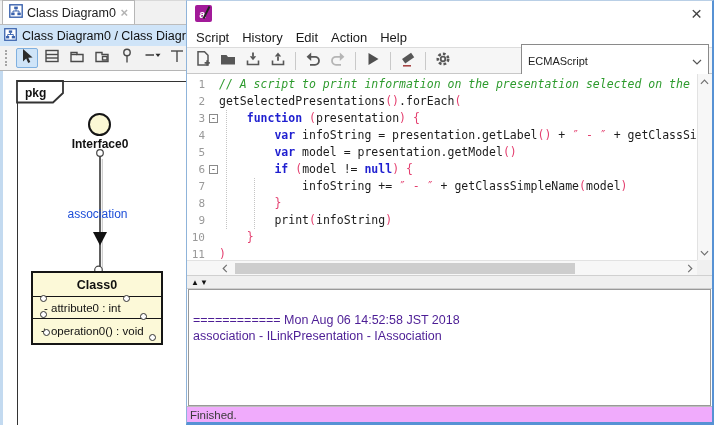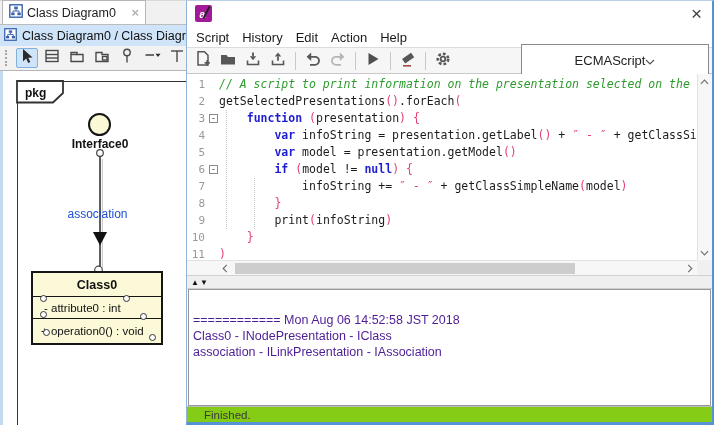--- a/index.html
+++ b/index.html
@@ -2,21 +2,21 @@
 <html><head>
 <meta charset="utf-8">
 <style>
   * { box-sizing: border-box; margin: 0; padding: 0; }
   body { background:#888; font-family:"Liberation Sans","DejaVu Sans",sans-serif; }
   .screen { position:relative; width:714px; height:425px; overflow:hidden; background:#fff; }
 
   
   .diagram-panel { position:absolute; inset:0; }
   .tabbar { height:25px; background:#f1f1f1; border-top:1px solid #d9d9d9; border-bottom:1px solid #bcbcbc; display:flex; align-items:flex-end; }
-  .dtab { margin-left:2px; width:144px; height:24px; background:#fff; border:1px solid #b6b6b6; border-bottom:none; display:flex; align-items:center; gap:4px; padding:0 6px; font-size:12.5px; color:#222; }
+  .dtab { margin-left:2px; width:133px; height:24px; background:#fff; border:1px solid #b6b6b6; border-bottom:none; display:flex; align-items:center; gap:4px; padding:0 6px; font-size:12.5px; color:#222; }
   .dtab .tclose { margin-left:auto; color:#b3b3b3; font-size:13px; font-weight:bold; line-height:1; }
   .dheader { height:21px; background:#cfe4f8; display:flex; align-items:center; gap:5px; padding-left:4px; font-size:12.5px; color:#101010; white-space:nowrap; overflow:hidden; }
   .dtoolbar { height:25px; background:#f2f2f2; border-bottom:1px solid #b5b5b5; display:flex; align-items:center; padding-left:4px; gap:3px; }
   .grip { width:3px; height:16px; border-left:2px dotted #a5a5a5; margin:0 5px 0 1px; }
   .tool { width:22px; height:20px; display:flex; align-items:center; justify-content:center; border:1px solid transparent; border-radius:2px; }
   .tool.selected { background:#cfe4f8; border-color:#7fb0e0; }
   .canvas { position:relative; height:354px; background:#fff; overflow:hidden; }
   .canvas-edge { position:absolute; left:0; top:0; bottom:0; width:3px; background:#c3daf0; }
   .pkgframe { position:absolute; left:17px; top:10px; width:680px; height:370px; border:1.5px solid #333; }
   .pkgtab { position:absolute; left:-2px; top:-2px; }
@@ -32,42 +32,42 @@
   
   .script-window { position:absolute; left:186px; top:0; width:528px; height:425px; background:#fff; z-index:10;
     border-left:1px solid #8fb4da; border-top:1px solid #b9cfe6; border-right:2px solid #5792d4; border-bottom:3px solid #5792d4;
     display:flex; flex-direction:column; }
   .swtitle { height:27px; display:flex; align-items:center; gap:6px; padding-left:8px; font-size:13px; color:#111; position:relative; flex:none; }
   .swclose { position:absolute; right:10px; top:2px; font-size:19px; color:#444; line-height:22px; font-weight:normal; }
   .swmenu { height:19px; display:flex; align-items:center; padding-left:9px; gap:13px; font-size:13px; color:#1a1a1a; flex:none; }
   .swtoolbar { height:27px; background:#f6f6f6; border-top:1px solid #dcdcdc; border-bottom:1px solid #c8c8c8; display:flex; align-items:center; padding:0 3px 0 5px; gap:3px; flex:none; }
   .tbtn { width:22px; height:22px; display:flex; align-items:center; justify-content:center; }
   .tsep { width:1px; height:18px; background:#c9c9c9; margin:0 3px; }
-  .combo { margin-left:auto; width:188px; height:21px; border:1px solid #8a8a8a; background:#fff; display:flex; align-items:center; font-size:13px; color:#222; padding:16px 6px; justify-content:center; }
+  .combo { margin-left:auto; width:188px; height:21px; border:1px solid #8a8a8a; background:#fff; display:flex; align-items:center; font-size:11px; color:#222; padding:16px 6px; justify-content:space-between; }
 
   .editor { position:relative; height:202px; flex:none; border-bottom:1px solid #d0d0d0; }
   .codearea { position:absolute; left:0; top:0; right:15px; bottom:15px; overflow:hidden; background:#fff; padding-top:2px; }
   .crow { display:flex; height:17px; line-height:17px; font-family:"DejaVu Sans Mono","Liberation Mono",monospace; font-size:11.5px; }
   .lnum { width:21px; flex:none; text-align:right; padding-right:3px; color:#999; font-size:11px; }
   .foldcol { width:11px; flex:none; position:relative; }
   .foldbox { position:absolute; left:1px; top:4px; width:9px; height:9px; border:1px solid #8a8a8a; background:#fff; font-size:9px; line-height:6px; text-align:center; color:#333; }
   .code { flex:1; white-space:pre; overflow:hidden; color:#1c1c1c; }
   .seg-k { color:#1f1fd0; font-weight:bold; }
   .seg-r { color:#e43f6f; }
   .seg-c { color:#2e9b2e; font-style:italic; }
   .iguide { position:absolute; border-left:1px dotted #c4c4c4; width:0; }
   .vscroll { position:absolute; right:0; top:0; bottom:15px; width:15px; background:#f7f7f7; border-left:1px solid #e2e2e2; }
   .hscroll { position:absolute; left:0; right:15px; bottom:0; height:15px; background:#f7f7f7; border-top:1px solid #e2e2e2; }
   .hthumb { position:absolute; left:48px; top:2px; width:340px; height:11px; background:#cdcdcd; }
   .scorner { position:absolute; right:0; bottom:0; width:15px; height:15px; background:#f0f0f0; }
   .sarrow { position:absolute; width:15px; height:15px; display:flex; align-items:center; justify-content:center; }
 
   .splitter { height:13px; background:#efefef; border-bottom:1px solid #cfcfcf; display:flex; align-items:center; padding-left:4px; font-size:8px; letter-spacing:1px; color:#111; flex:none; }
   .console { flex:1; margin:0 1px; border:1px solid #999; background:#fff; overflow:hidden; padding:22px 4px 0 4px; font-size:12.5px; line-height:16px; color:#4c1d95; }
-  .swstatus { height:16px; background:#84cc16; border-top:1px solid #bdbdbd; font-size:11.5px; color:#3a3a3a; padding-left:17px; display:flex; align-items:center; flex:none; }
+  .swstatus { height:16px; background:#f0abfc; border-top:1px solid #bdbdbd; font-size:11.5px; color:#3a3a3a; padding-left:3px; display:flex; align-items:center; flex:none; }
 </style>
 </head>
 <body>
 
 <div class="screen">
 
   <div class="diagram-panel">
     <div class="tabbar">
       <div class="dtab">
         <span><svg width="14" height="14" viewBox="0 0 14 14">
@@ -355,21 +355,20 @@
       </div>
       <div class="scorner"></div>
     </div>
 
     <div class="splitter">
       <span>▲▼</span>
     </div>
 
     <div class="console" id="console-out">
         <div>============ Mon Aug 06 14:52:58 JST 2018</div>
-        <div>Class0 - INodePresentation - IClass</div>
         <div>association - ILinkPresentation - IAssociation</div>
       </div>
 
     <div class="swstatus">
       <span>Finished.</span>
     </div>
   </div>
 </div>
 
 </body></html>

